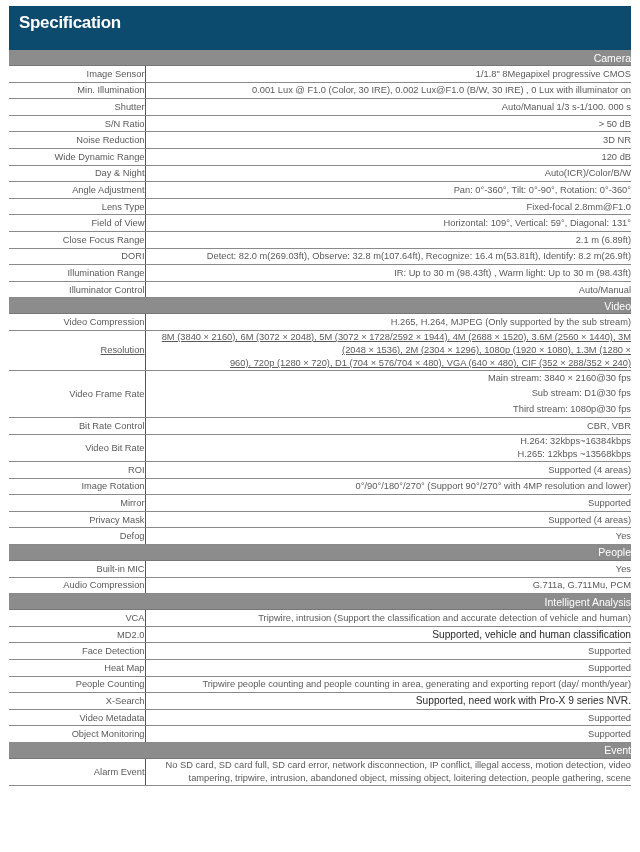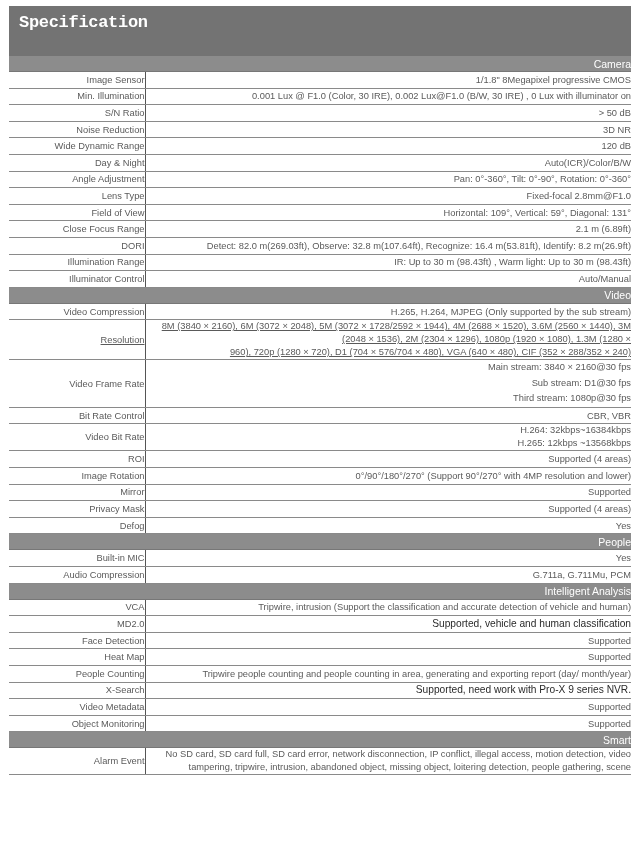--- a/index.html
+++ b/index.html
@@ -1,21 +1,21 @@
 <!DOCTYPE html>
 <html><head>
 <meta charset="utf-8">
 <style>
   html, body { margin: 0; padding: 0; background: #ffffff; }
   body { width: 640px; height: 852px; overflow: hidden; position: relative;
          font-family: "Liberation Sans", sans-serif; color: #555; }
   .sheet { position: absolute; left: 9px; top: 6px; width: 622px; }
-  .title-bar { height: 50px; background: #737373; color: #fff; font-weight: bold;
+  .title-bar { height: 44px; background: #0c4a6e; color: #fff; font-weight: bold;
                font-size: 17px; line-height: 34px; padding-left: 10px;
-               font-family: Liberation Mono, monospace; letter-spacing: -0.3px; }
+               font-family: Liberation Sans, sans-serif; letter-spacing: -0.3px; }
   table { border-collapse: collapse; width: 622px; table-layout: fixed; text-align: right; }
   col.c1 { width: 136px; }
   td { font-size: 9.3px; color: #5a5a5a; padding: 0 0 0 8px; border-bottom: 1px solid #8a8a8a;
        vertical-align: middle; line-height: 12px; }
   td.lbl { border-right: 1px solid #555; }
   tr.row td { height: 15.6px; }
   tr.section td { background: #8c8c8c; color: #fff; font-size: 10.5px; font-weight: normal;
                   height: 15px; border-bottom: 1px solid #777; padding-left: 6px; }
   tr.big td.val { font-size: 10.2px; color: #2a2a2a; }
   .ml div { line-height: 13px; }
@@ -43,20 +43,24 @@
         </tr>
       <tr class="row">
           <td class="lbl">Image Sensor</td>
           <td class="val">1/1.8" 8Megapixel progressive CMOS</td>
         </tr>
       <tr class="row">
           <td class="lbl">Min. Illumination</td>
           <td class="val">0.001 Lux @ F1.0 (Color, 30 IRE), 0.002 Lux@F1.0 (B/W, 30 IRE) , 0 Lux with illuminator on</td>
         </tr>
       <tr class="row">
+          <td class="lbl">Shutter</td>
+          <td class="val">Auto/Manual 1/3 s-1/100. 000 s</td>
+        </tr>
+      <tr class="row">
           <td class="lbl">S/N Ratio</td>
           <td class="val">&gt; 50 dB</td>
         </tr>
       <tr class="row">
           <td class="lbl">Noise Reduction</td>
           <td class="val">3D NR</td>
         </tr>
       <tr class="row">
           <td class="lbl">Wide Dynamic Range</td>
           <td class="val">120 dB</td>
@@ -191,21 +195,21 @@
       <tr class="row">
           <td class="lbl">Video Metadata</td>
           <td class="val">Supported</td>
         </tr>
       <tr class="row">
           <td class="lbl">Object Monitoring</td>
           <td class="val">Supported</td>
         </tr>
 
       <tr class="section">
-          <td colspan="2">Smart</td>
+          <td colspan="2">Event</td>
         </tr>
       <tr class="row alarm">
           <td class="lbl">Alarm Event</td>
         <td class="val ml">
           <div>No SD card, SD card full, SD card error, network disconnection, IP conflict, illegal access, motion detection, video</div>
           <div>tampering, tripwire, intrusion, abandoned object, missing object, loitering detection, people gathering, scene</div>
         </td>
         </tr>
     </tbody>
   </table>

